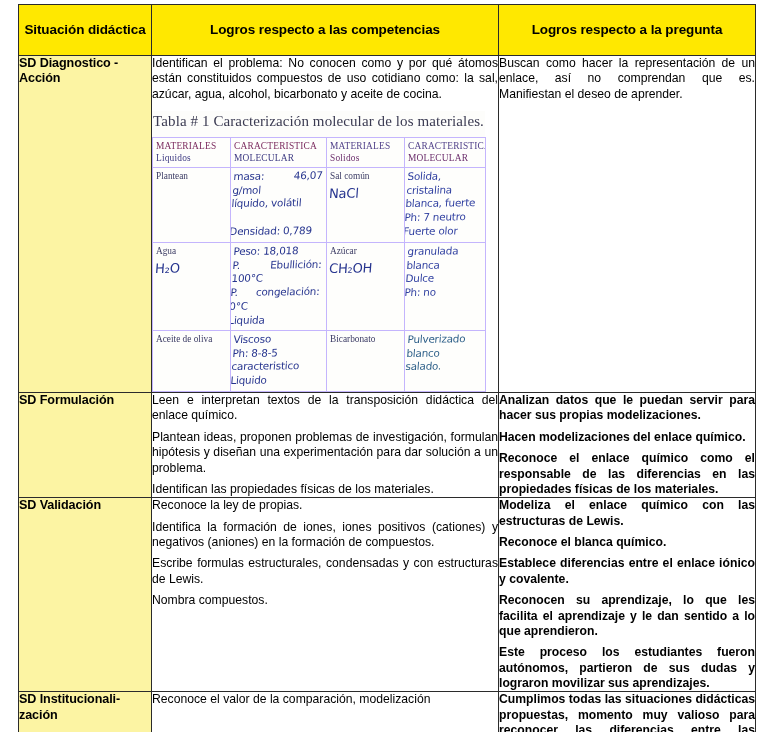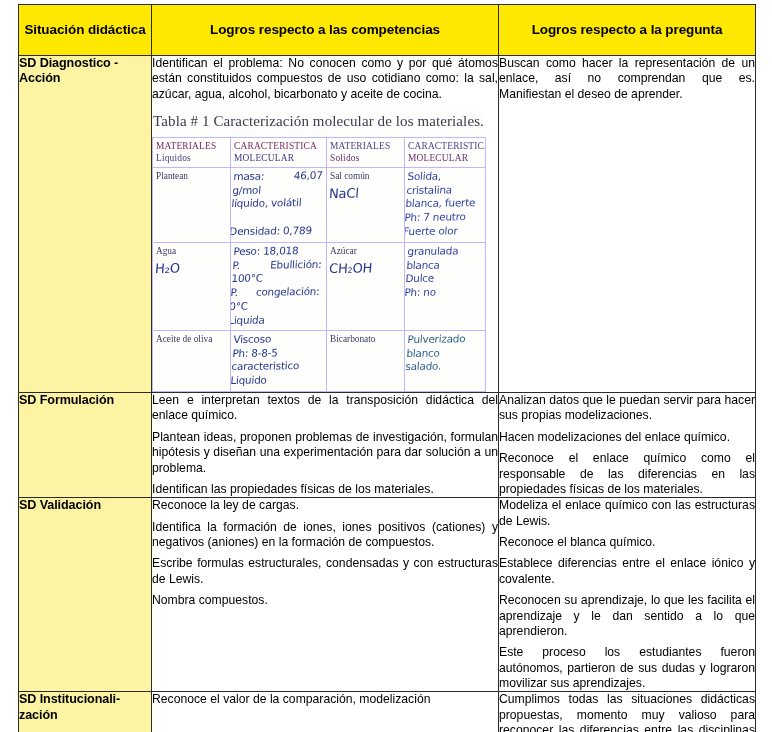--- a/index.html
+++ b/index.html
@@ -78,21 +78,21 @@
   }
   td.body-cell p {
     margin: 0 0 6px 0;
   }
   td.body-cell p:last-child {
     margin-bottom: 0;
   }
 
   td.diag-cell { padding: 5px 6px 4px 7px; }
   td.diag-right { vertical-align: top; padding-top: 118px; margin-top: 15px; }
-  td.form-right, td.valid-right, td.inst-right { vertical-align: top; }
+  td.form-right, td.valid-right, td.inst-right { vertical-align: top; font-weight: bold; }
 
   
   .figure {
     margin: 9px 0 0 0;
     width: 333px;
     background: #fdfdfb;
   }
   .fig-caption {
     font-family: "Liberation Serif", serif;
     font-size: 15px;
@@ -330,21 +330,21 @@
           <p>Hacen modelizaciones del enlace químico.</p>
           <p>Reconoce el enlace químico como el responsable de las diferencias en las propiedades físicas de los materiales.</p>
         </td>
       </tr>
 
       <tr>
         <td class="label-cell">
           <span>SD Validación</span>
         </td>
         <td class="body-cell">
-          <p>Reconoce la ley de cargas.</p>
+          <p>Reconoce la ley de propias.</p>
           <p>Identifica la formación de iones, iones positivos (cationes) y negativos (aniones) en la formación de compuestos.</p>
           <p>Escribe formulas estructurales, condensadas y con estructuras de Lewis.</p>
           <p>Nombra compuestos.</p>
         </td>
         <td class="body-cell valid-right">
           <p>Modeliza el enlace químico con las estructuras de Lewis.</p>
           <p>Reconoce el blanca químico.</p>
           <p>Establece diferencias entre el enlace iónico y covalente.</p>
           <p>Reconocen su aprendizaje, lo que les facilita el aprendizaje y le dan sentido a lo que aprendieron.</p>
           <p>Este proceso los estudiantes fueron autónomos, partieron de sus dudas y lograron movilizar sus aprendizajes.</p>

